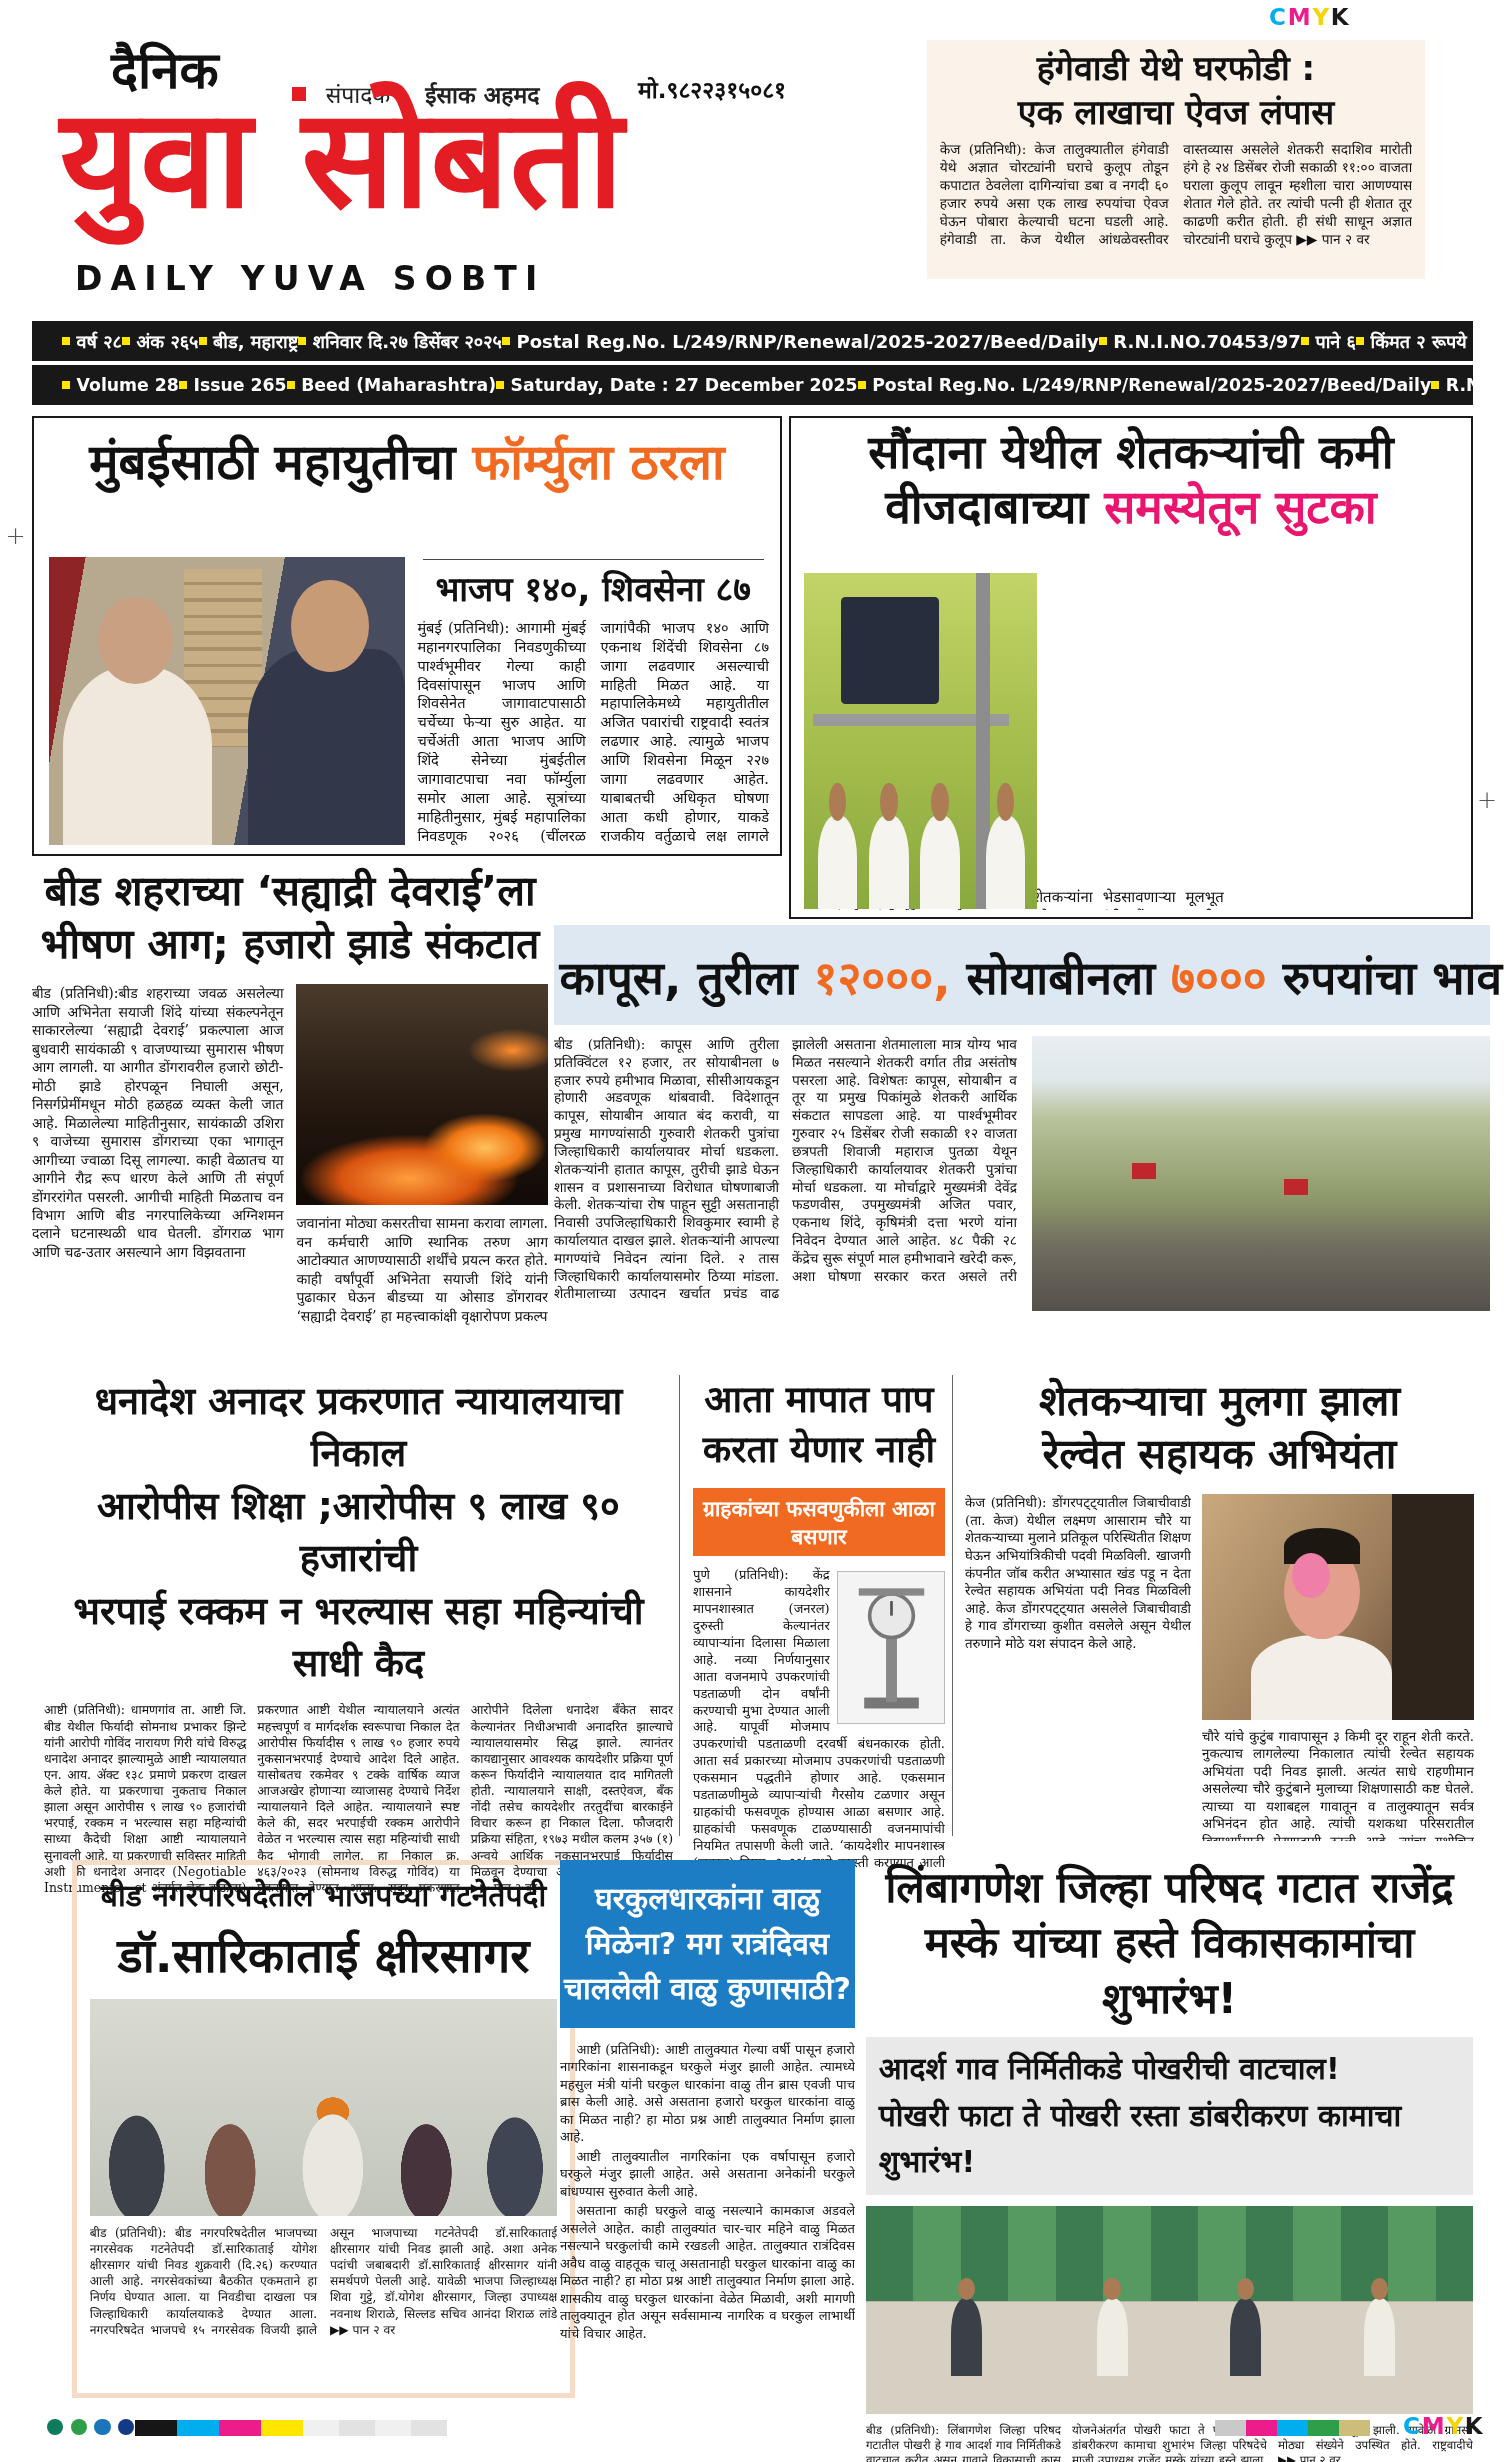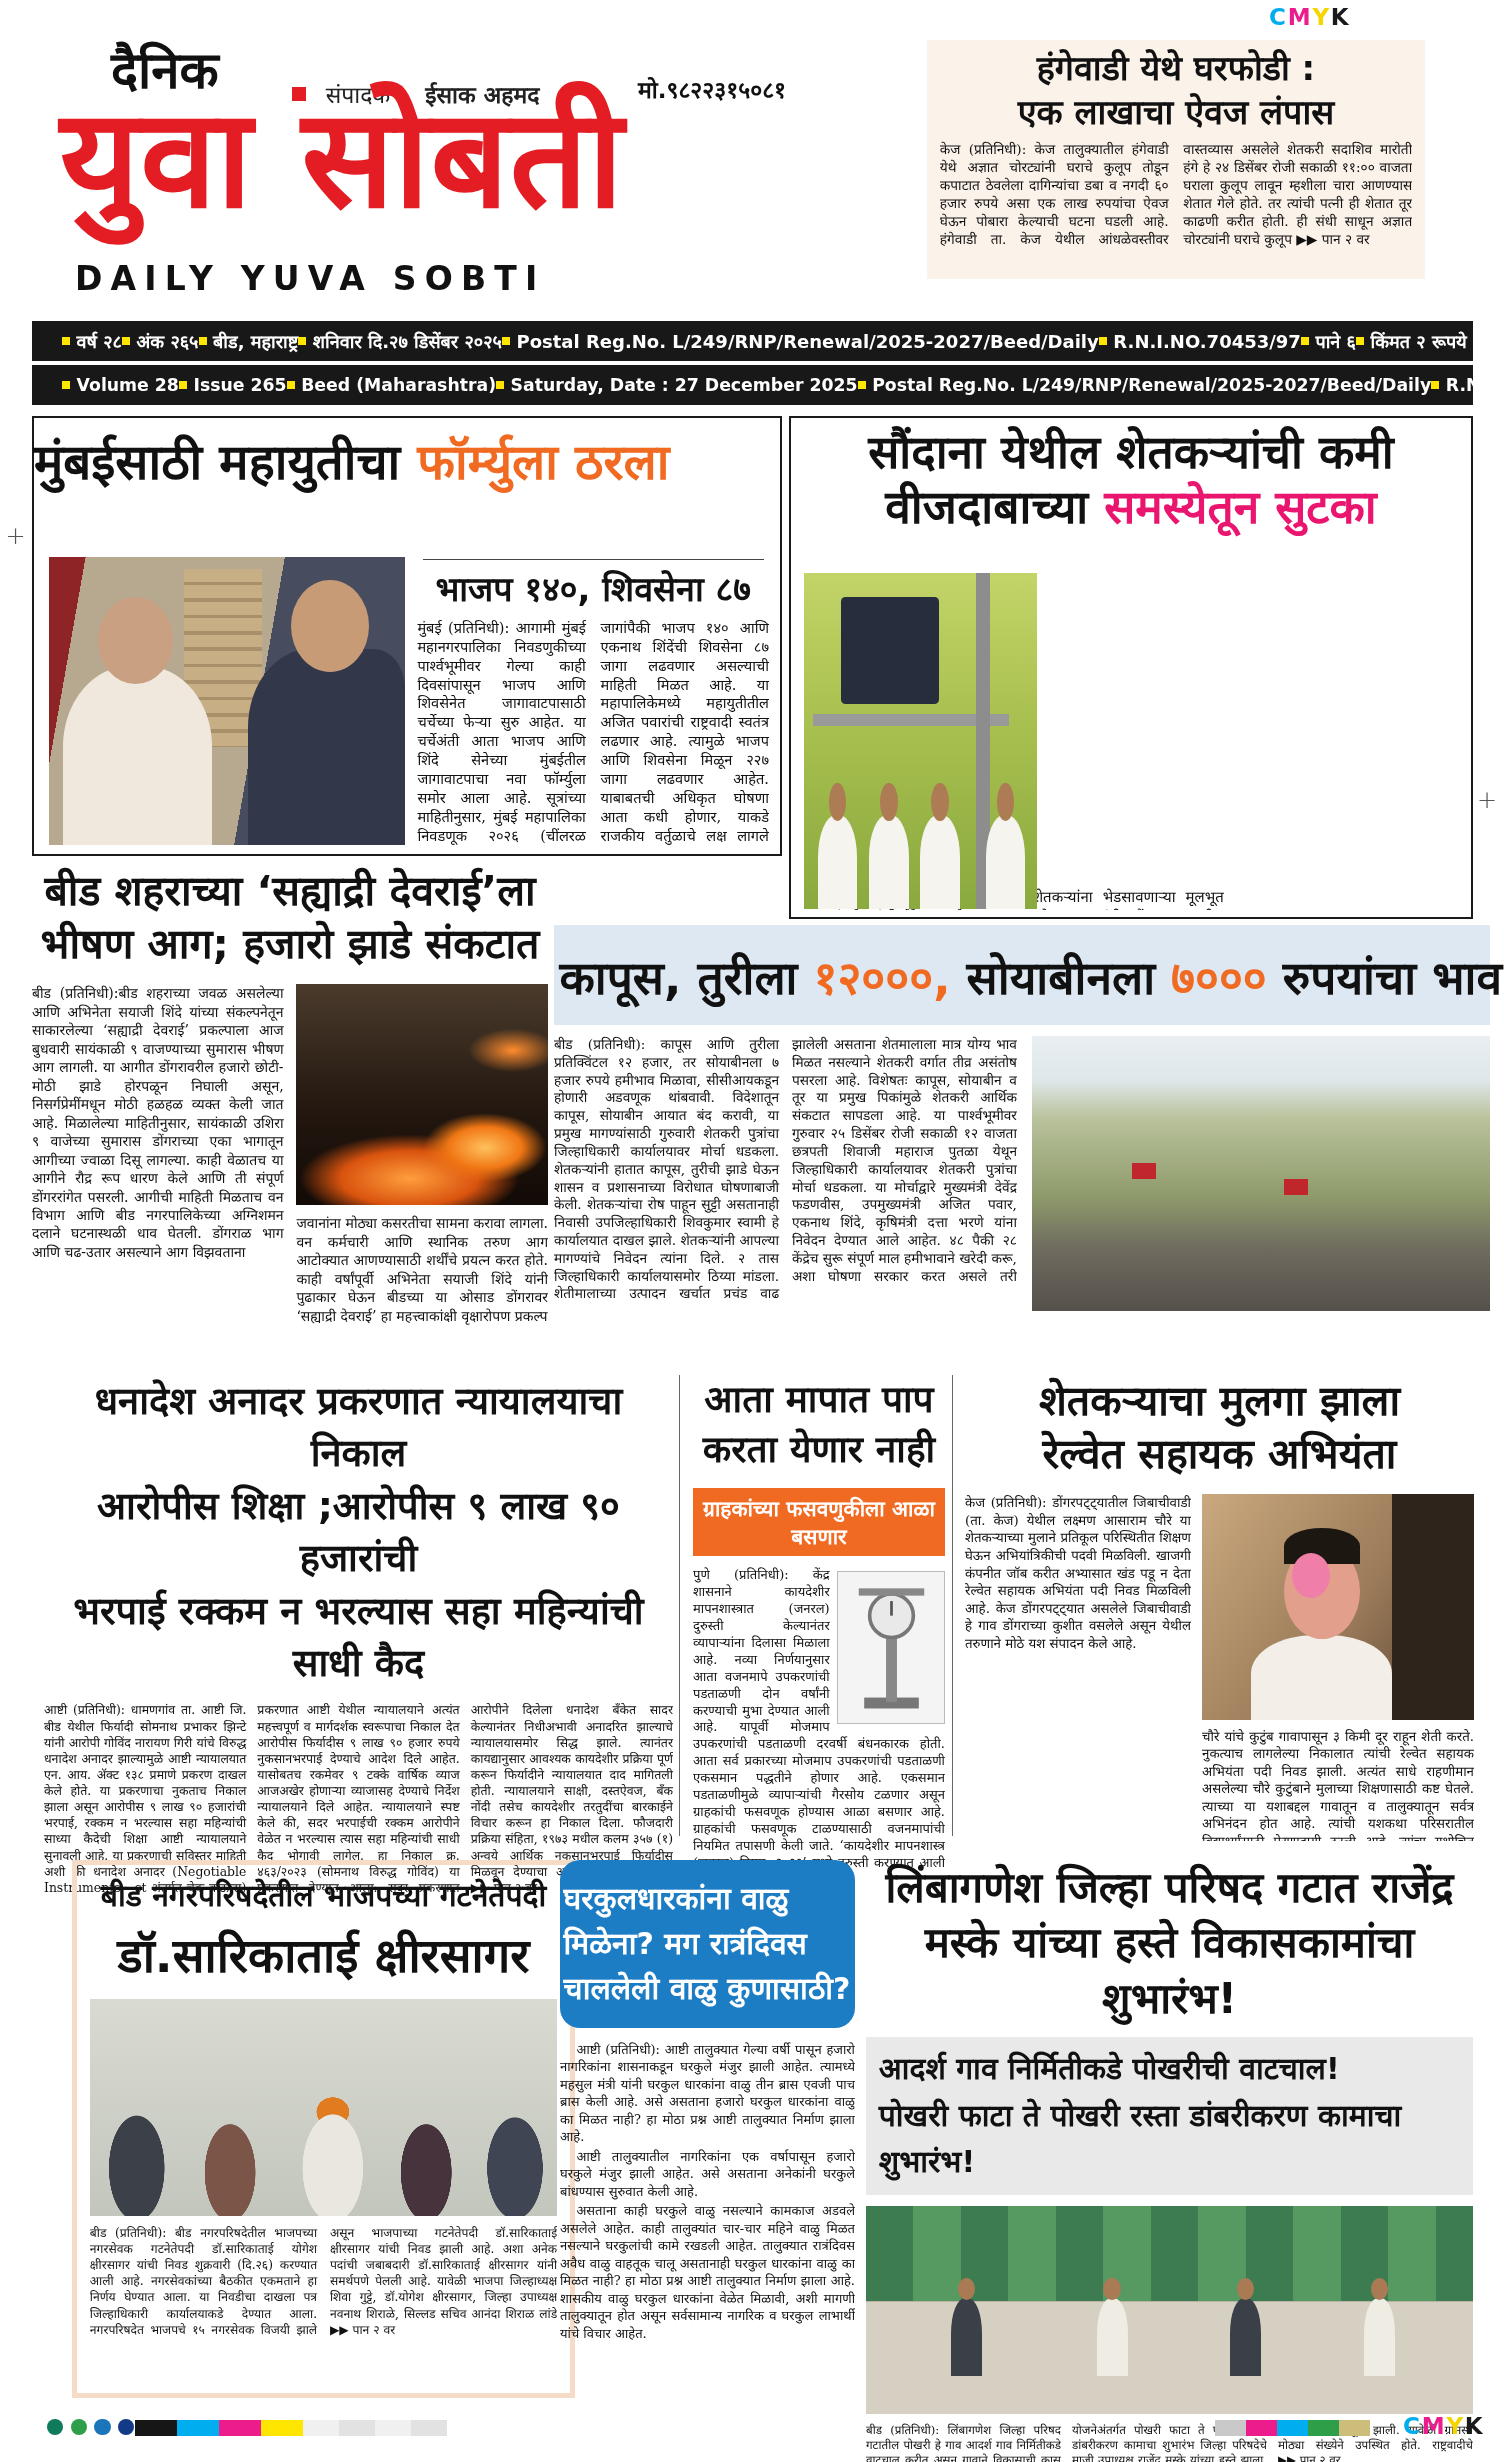--- a/index.html
+++ b/index.html
@@ -27,21 +27,21 @@
 
   
   .bar { left:32px; width:1441px; height:40px; background:#181818; display:flex; align-items:center; justify-content:space-between; padding:0 30px; color:#fff; overflow:hidden; }
   .bar1 { top:321px; } .bar2 { top:365px; }
   .bar .it { display:flex; align-items:center; gap:6.4px; font-size:18px; font-weight:700; white-space:nowrap; }
   .bar2 .it { font-size:17.3px; }
   .bar .it::before { content:""; width:8.2px; height:8.2px; background:#ffe600; display:inline-block; flex:none; }
 
   
   .lead-left { left:32px; top:416px; width:750px; height:440px; border:2.7px solid #1a1a1a; }
-  .ll-head { padding-top:9px; font-size:49px; font-weight:800; white-space:nowrap; color:#111; }
+  .ll-head { padding-top:9px; text-align:center; font-size:49px; font-weight:800; white-space:nowrap; color:#111; }
   .ll-head .orange { color:#f16a21; }
   .ll-content { position:absolute; left:14.6px; right:11px; top:139px; bottom:9px; display:flex; gap:12.8px; overflow:hidden; }
   .ll-photo { width:356px; height:100%; flex:none; }
   .ll-right { flex:1; display:flex; flex-direction:column; overflow:hidden; }
   .ll-sub { font-size:34px; font-weight:800; text-align:center; border-top:1.8px solid #444; padding:5.5px 0 7.3px; margin:1.8px 5.5px 0; color:#111; }
   .ll-cols { flex:1; columns:2; column-gap:14.6px; font-size:14.6px; line-height:1.30; overflow:hidden; color:#111; }
 
   .lead-right { left:789px; top:416px; width:684px; height:503px; border:2.7px solid #1a1a1a; }
   .lr-head { padding-top:7.3px; text-align:center; font-size:46px; font-weight:800; line-height:1.2; color:#111; }
   .lr-head .pink { color:#e9156e; }
@@ -84,21 +84,21 @@
   .railway-c2 { flex:1; overflow:hidden; }
   .railway-photo { height:226px; margin-bottom:7.3px; }
 
   
   .sarika { left:44px; top:1860px; width:503px; height:538px; border:5.5px solid #f6dcc6; padding:9px 12.8px; overflow:hidden;margin-left:28px; }
   .sarika-kicker { text-align:center; font-size:30px; font-weight:800; color:#111; }
   .sarika-name { text-align:center; font-size:47px; font-weight:900; margin-top:7.3px; color:#111; }
   .sarika-photo { height:217px; margin:12.8px 0 9px; }
   .sarika-cols { columns:2; column-gap:12.8px; font-size:12.2px; line-height:1.32; height:153px; overflow:hidden; color:#111; }
   .sand { left:560px; top:1860px; width:295px; }
-  .sand-box { background:#1d7dc4; color:#fff; font-size:30px; font-weight:800; line-height:1.5; padding:16.4px 3.6px;border-radius:20px; }
+  .sand-box { background:#1d7dc4; color:#fff; font-size:30px; font-weight:800; text-align:center; line-height:1.5; padding:16.4px 3.6px; }
   .sand-body { margin-top:12.8px; font-size:13px; line-height:1.35; height:345px; overflow:hidden; color:#111; }
   .sand-body p { text-indent:16.4px; margin-bottom:1.8px; }
   .limba { left:866px; top:1860px; width:607px; }
   .limba-head { text-align:center; font-size:42px; font-weight:800; line-height:1.32; color:#111; }
   .limba-gray { margin-top:11px; background:#e9e9e9; padding:9px 12.8px; font-size:30px; font-weight:800; line-height:1.55; color:#111; }
   .limba-photo { margin-top:11px; height:208px; }
   .limba-cols { margin-top:9px; columns:3; column-gap:11px; font-size:11.7px; line-height:1.3; height:77px; overflow:hidden; color:#111; }
 
   
   .photo { position:relative; overflow:hidden; background:#b9b2a6; }

